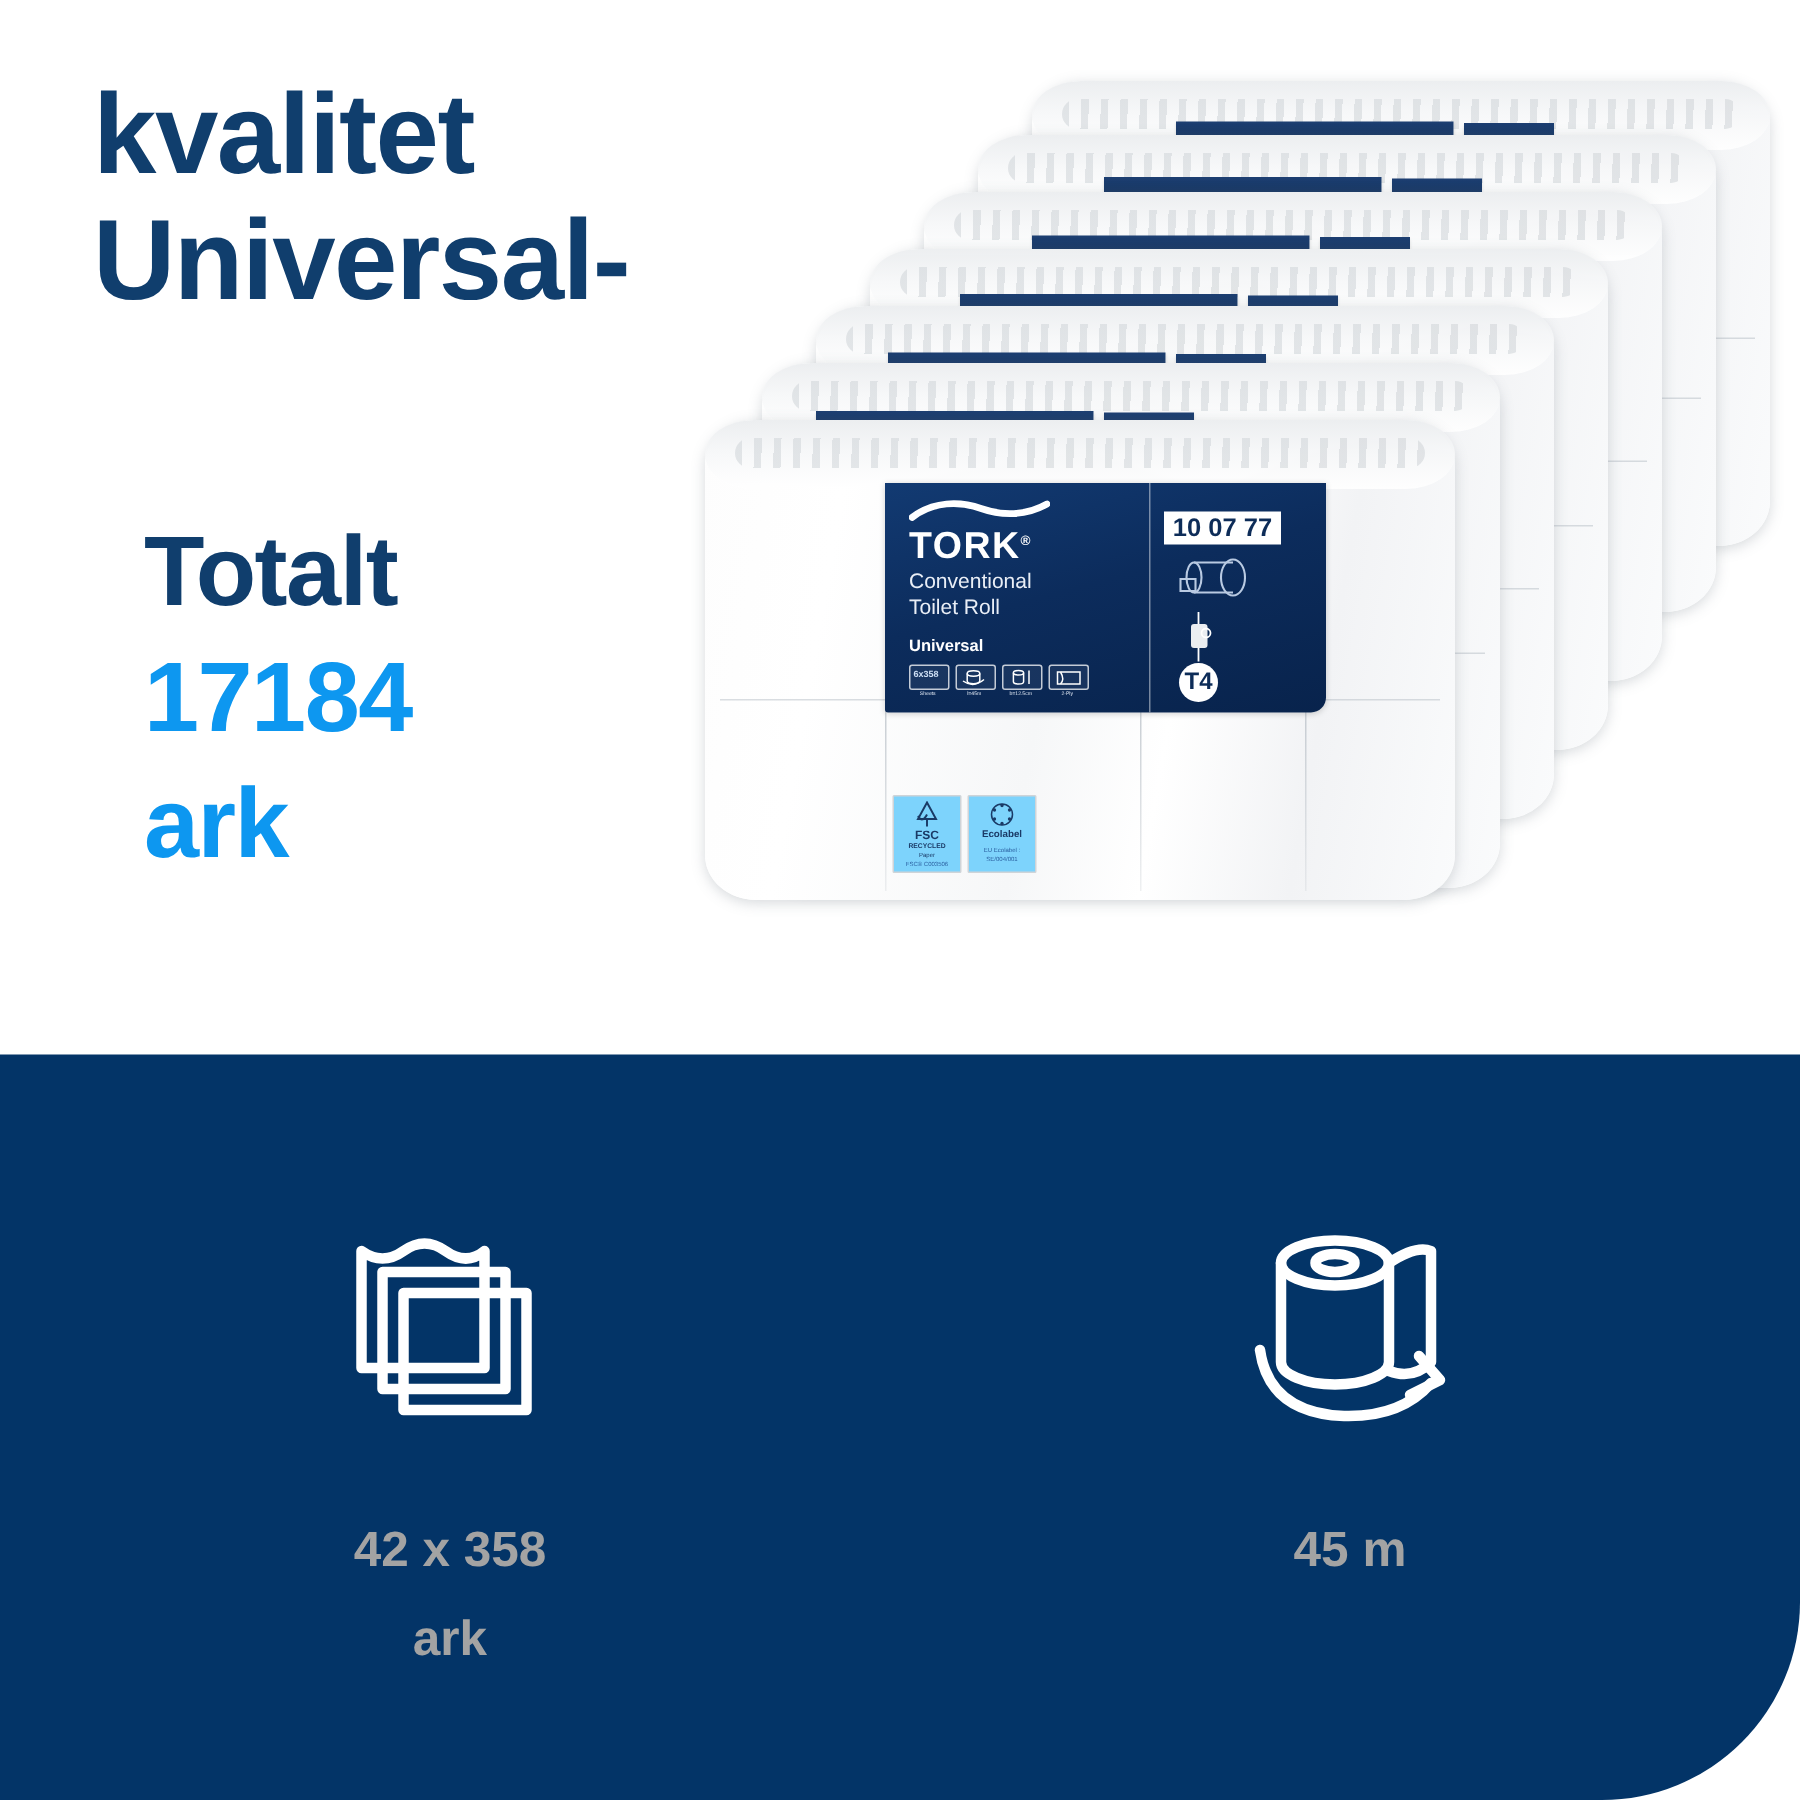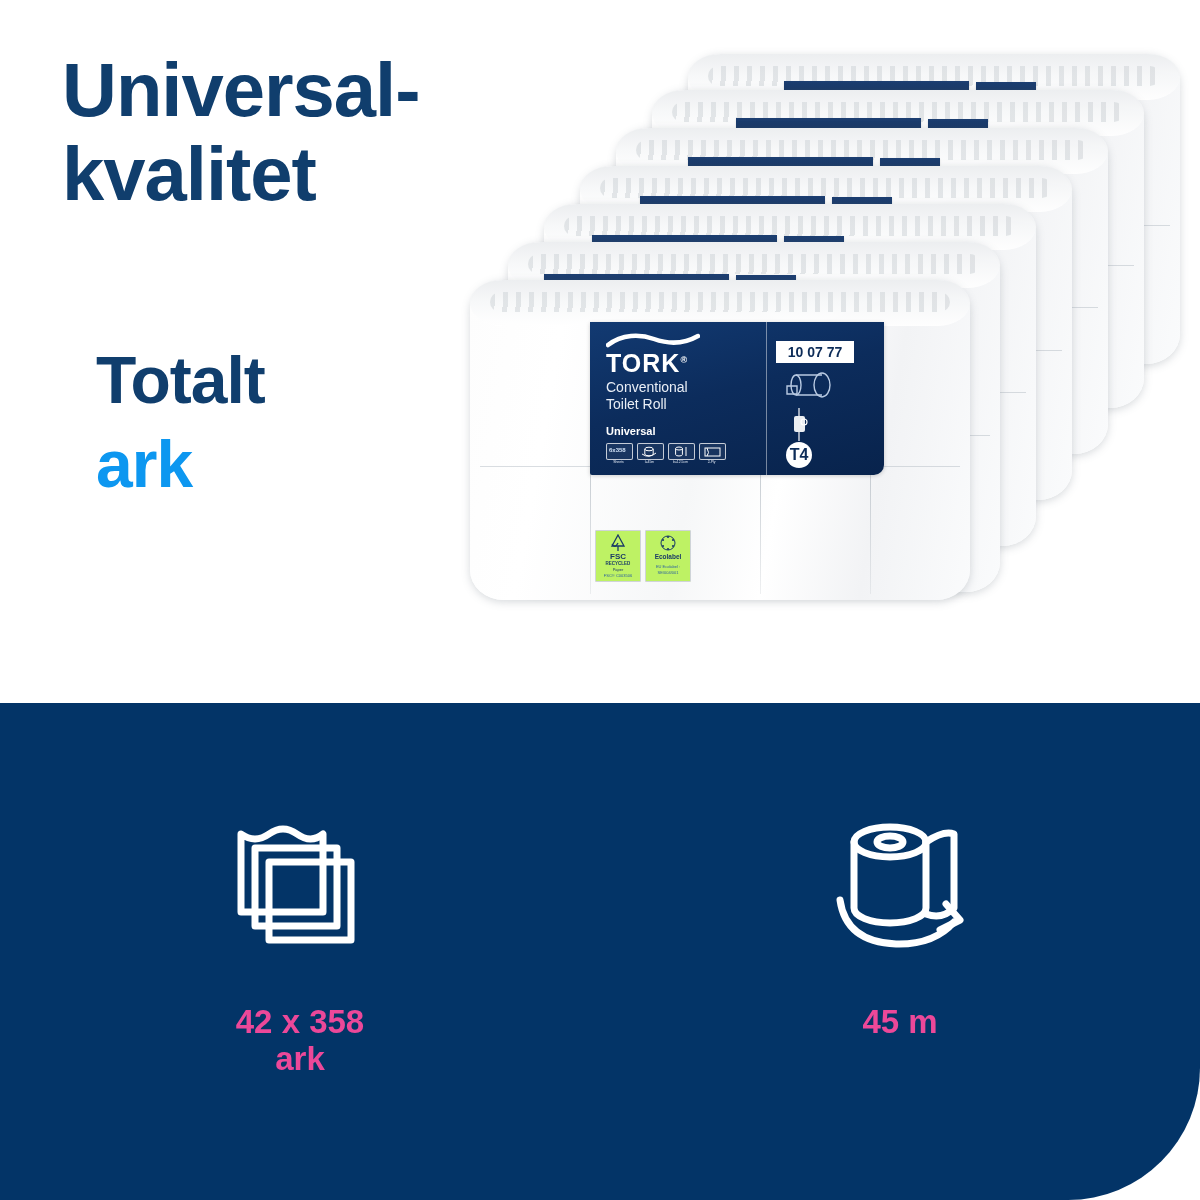--- a/index.html
+++ b/index.html
@@ -116,21 +116,21 @@
   }
   .spec-chip{
     position:absolute;border:1px solid rgba(255,255,255,.75);
     background:rgba(255,255,255,.06);border-radius:2px;
   }
   .spec-cap{
     position:absolute;color:#dfe7f2;text-align:center;
     font-size:3.4px;line-height:4px;white-space:nowrap;
   }
   .cert-box{
-    position:absolute;background:#bef264;border:1px solid #cfd4d8;
+    position:absolute;background:#7dd3fc;border:1px solid #cfd4d8;
     border-radius:1px;
   }
   .cert-txt{
     position:absolute;color:#1a3a66;text-align:center;white-space:nowrap;
   }
 
   
   #bottom-panel{
     position:absolute;left:0;top:703px;width:1200px;height:497px;
     background:#033467;
@@ -140,36 +140,37 @@
     position:absolute;left:0;top:108px;width:1200px;height:330px;
     display:flex;
   }
   .feature{
     flex:1;display:flex;flex-direction:column;align-items:center;
   }
   .feature-icon{
     height:160px;display:flex;align-items:center;justify-content:center;
   }
   .feature-label{
-    margin-top:32px;color:#ec4899;font-weight:bold;font-size:33px;
-    line-height:37px;text-align:center;max-width:240px;
+    margin-top:32px;color:#a3a3a3;font-weight:bold;font-size:33px;
+    line-height:59px;text-align:center;max-width:240px;
   }
 </style>
 </head>
 <body>
 
 <div id="top-area">
 
   <div id="headline-block">
+    <div class="h1-line">kvalitet</div>
     <div class="h1-line">Universal-</div>
-    <div class="h1-line">kvalitet</div>
   </div>
 
   <div id="totals-block">
     <div class="totalt-line">Totalt</div>
+    <div class="count-line">17184</div>
     <div class="count-line">ark</div>
   </div>
 
   <div id="product-stack">
 
     <div class="pack" style="left:218px;top:6px;width:492px;height:310px;z-index:1;">
       <div class="pack-body"></div>
       <div class="pack-top"></div>
       <div class="tier-line"></div>
       <div class="seam" style="left:24%;"></div>
@@ -283,21 +284,21 @@
         <div class="spec-cap" style="left:78px;top:138px;width:25px;">b=12.5cm</div>
 
         <div class="spec-chip" style="left:109px;top:121px;width:25px;height:15px;">
           <svg width="25" height="15" viewBox="0 0 25 15">
             <rect x="5" y="4" width="15" height="8" fill="none" stroke="#ffffff" stroke-width="1"></rect>
             <path d="M7 4 q3 5 0 8" fill="none" stroke="#ffffff" stroke-width="1"></path>
           </svg>
         </div>
         <div class="spec-cap" style="left:109px;top:138px;width:25px;">2-Ply</div>
 
-        <div id="code-box" style="left:186px;top:19px;width:78px;height:22px;font-size:14px;">
+        <div id="code-box" style="left:186px;top:19px;width:78px;height:22px;font-size:17px;">
           <span>10 07 77</span>
         </div>
 
         <svg style="position:absolute;left:192px;top:50px;" width="52" height="38" viewBox="0 0 52 38">
           <ellipse cx="40" cy="13" rx="8" ry="12" fill="none" stroke="#b9cae2" stroke-width="1.4"></ellipse>
           <line x1="14" y1="3" x2="40" y2="3" stroke="#b9cae2" stroke-width="1.4"></line>
           <line x1="14" y1="23" x2="40" y2="23" stroke="#b9cae2" stroke-width="1.4"></line>
           <ellipse cx="14" cy="13" rx="5" ry="10" fill="none" stroke="#b9cae2" stroke-width="1.4"></ellipse>
           <path d="M5 14 h10 v8 h-10 z" fill="none" stroke="#b9cae2" stroke-width="1.4"></path>
         </svg>

